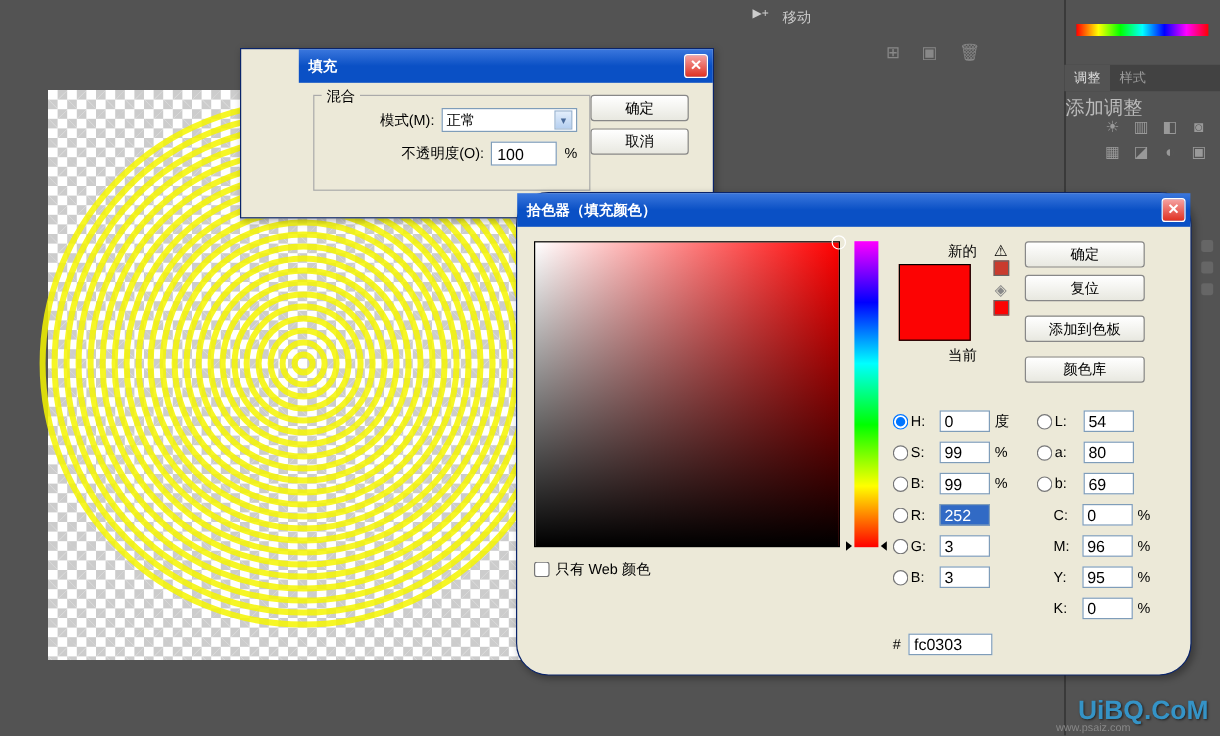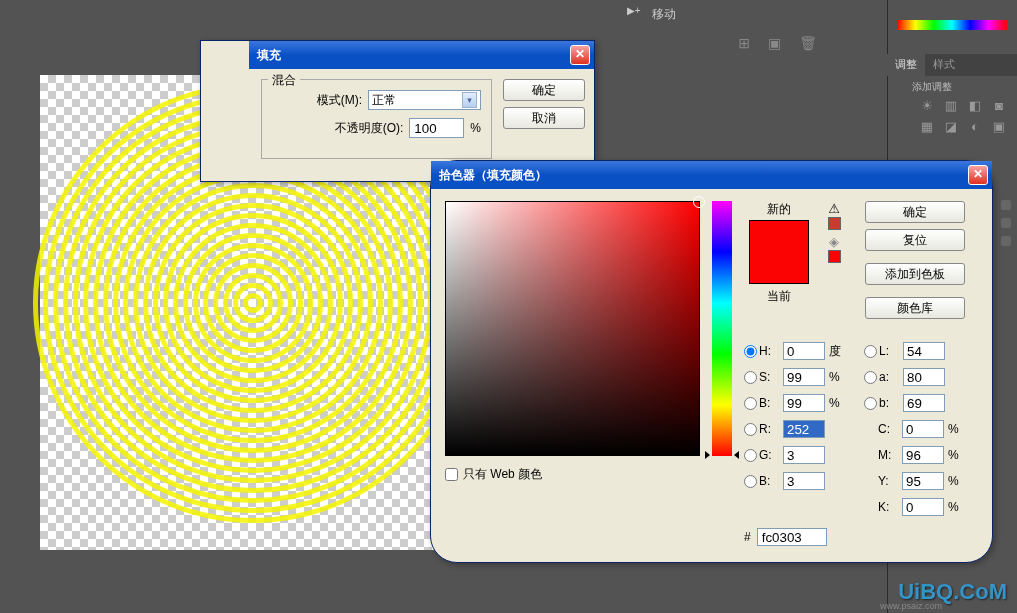--- a/index.html
+++ b/index.html
@@ -11,21 +11,21 @@
 .tool-arrow { position: absolute; top: 5px; left: 15px; color: #ccc; font-size: 10px; }
 .toolbar-icons { position: absolute; top: 35px; right: 200px; display: flex; gap: 18px; }
 .toolbar-icons span { color: #888; font-size: 14px; }
 
 
 .right-panel { position: absolute; right: 0; top: 0; width: 130px; height: 613px; background: #535353; border-left: 1px solid #2a2a2a; }
 .color-strip { position: absolute; top: 20px; right: 10px; width: 110px; height: 10px; background: linear-gradient(to right, red, yellow, lime, cyan, blue, magenta, red); }
 .panel-tabs { position: absolute; top: 54px; right: 0; width: 130px; height: 22px; background: #424242; display: flex; }
 .panel-tab { padding: 3px 8px; font-size: 11px; color: #999; }
 .panel-tab.active { background: #535353; color: #ddd; }
-.adj-label { position: absolute; top: 80px; right: 65px; font-size: 10px; color: #bbb; }
+.adj-label { position: absolute; top: 80px; right: 65px; font-size: 16px; color: #bbb; }
 .adj-icons { position: absolute; top: 98px; right: 10px; width: 110px; }
 .adj-row { display: flex; gap: 8px; margin-bottom: 6px; justify-content: flex-end; }
 .adj-row span { color: #999; font-size: 13px; width: 16px; text-align: center; }
 .side-dots { position: absolute; top: 200px; right: 2px; width: 14px; }
 .side-dots div { width: 10px; height: 10px; background: #666; border-radius: 2px; margin-bottom: 8px; }
 
 
 .canvas { position: absolute; left: 40px; top: 75px; width: 425px; height: 475px; background-image: 
   linear-gradient(45deg, #ccc 25%, transparent 25%), linear-gradient(-45deg, #ccc 25%, transparent 25%),
   linear-gradient(45deg, transparent 75%, #ccc 75%), linear-gradient(-45deg, transparent 75%, #ccc 75%);
@@ -48,33 +48,33 @@
 .frow { display: flex; align-items: center; margin-bottom: 8px; justify-content: flex-end; }
 .frow label { width: 90px; text-align: right; margin-right: 6px; }
 .frow label.disabled { color: #999; }
 .select { height: 20px; border: 1px solid #7f9db9; background: #fff; flex: 1; padding: 1px 3px; display: flex; align-items: center; justify-content: space-between; }
 .select .arrow { width: 15px; height: 16px; background: linear-gradient(#e3eefb, #b5cff0); border: 1px solid #99b4d1; text-align: center; font-size: 9px; line-height: 14px; color: #4a6a99; }
 .input { height: 20px; border: 1px solid #7f9db9; background: #fff; padding: 1px 4px; }
 .swatch { width: 40px; height: 20px; border: 1px solid #888; background: #fff; display: inline-block; }
 .swatch::after { content: ""; display: block; width: 11px; height: 100%; border-left: 1px solid #aaa; float: right; }
 .checkbox-row { display: flex; align-items: center; color: #999; margin-top: 4px; }
 .checkbox-row input { margin-right: 5px; }
-.dlg-btn { display: block; width: 82px; height: 22px; border: 1px solid #888; background: linear-gradient(#fff, #e8e8e0); border-radius: 3px; font-size: 12px; margin-bottom: 6px; cursor: pointer; margin-left: 11px; }
+.dlg-btn { display: block; width: 82px; height: 22px; border: 1px solid #888; background: linear-gradient(#fff, #e8e8e0); border-radius: 3px; font-size: 12px; margin-bottom: 6px; cursor: pointer; }
 
 
 .picker-dialog { left: 430px; top: 160px; width: 563px; border-radius: 27px; }
 .picker-body { padding: 12px 14px 16px; font-size: 12px; display: flex; gap: 12px; }
 .sv-box { width: 255px; height: 255px; border: 1px solid #000; background: linear-gradient(to top, #000, transparent), linear-gradient(to right, #fff, #ff0000); position: relative; cursor: crosshair; }
 .sv-marker { position: absolute; width: 12px; height: 12px; border: 1px solid #fff; border-radius: 50%; right: -6px; top: -6px; }
 .hue-strip { width: 20px; height: 255px; background: linear-gradient(to bottom, #ff00ff, #0000ff, #00ffff, #00ff00, #ffff00, #ff0000); position: relative; cursor: pointer; }
 .hue-marker { position: absolute; bottom: -3px; left: -5px; width: 30px; height: 8px; }
 .hue-marker::before, .hue-marker::after { content: ""; position: absolute; width: 0; height: 0; border-top: 4px solid transparent; border-bottom: 4px solid transparent; }
 .hue-marker::before { border-left: 5px solid #000; left: -2px; }
 .hue-marker::after { border-right: 5px solid #000; right: -2px; }
-.preview-col { width: 70px; text-align: center; }
+.preview-col { width: 70px; text-align: right; }
 .preview-col .new-label { margin-bottom: 2px; }
 .preview-box { width: 60px; height: 64px; border: 1px solid #000; margin: 0 auto 4px; background: #fc0303; }
 .warn-icon { font-size: 13px; color: #000; }
 .tiny-sw { width: 13px; height: 13px; border: 1px solid #666; background: #c93b2e; margin: 1px auto 4px; }
 .cube-icon { font-size: 13px; color: #888; }
 .tiny-sw2 { width: 13px; height: 13px; border: 1px solid #666; background: #fc0303; margin: 1px auto; }
 .btn-col { width: 100px; }
 .btn-col .dlg-btn { width: 100px; }
 .values-area { display: flex; gap: 20px; margin-top: 15px; }
 .val-col { }

